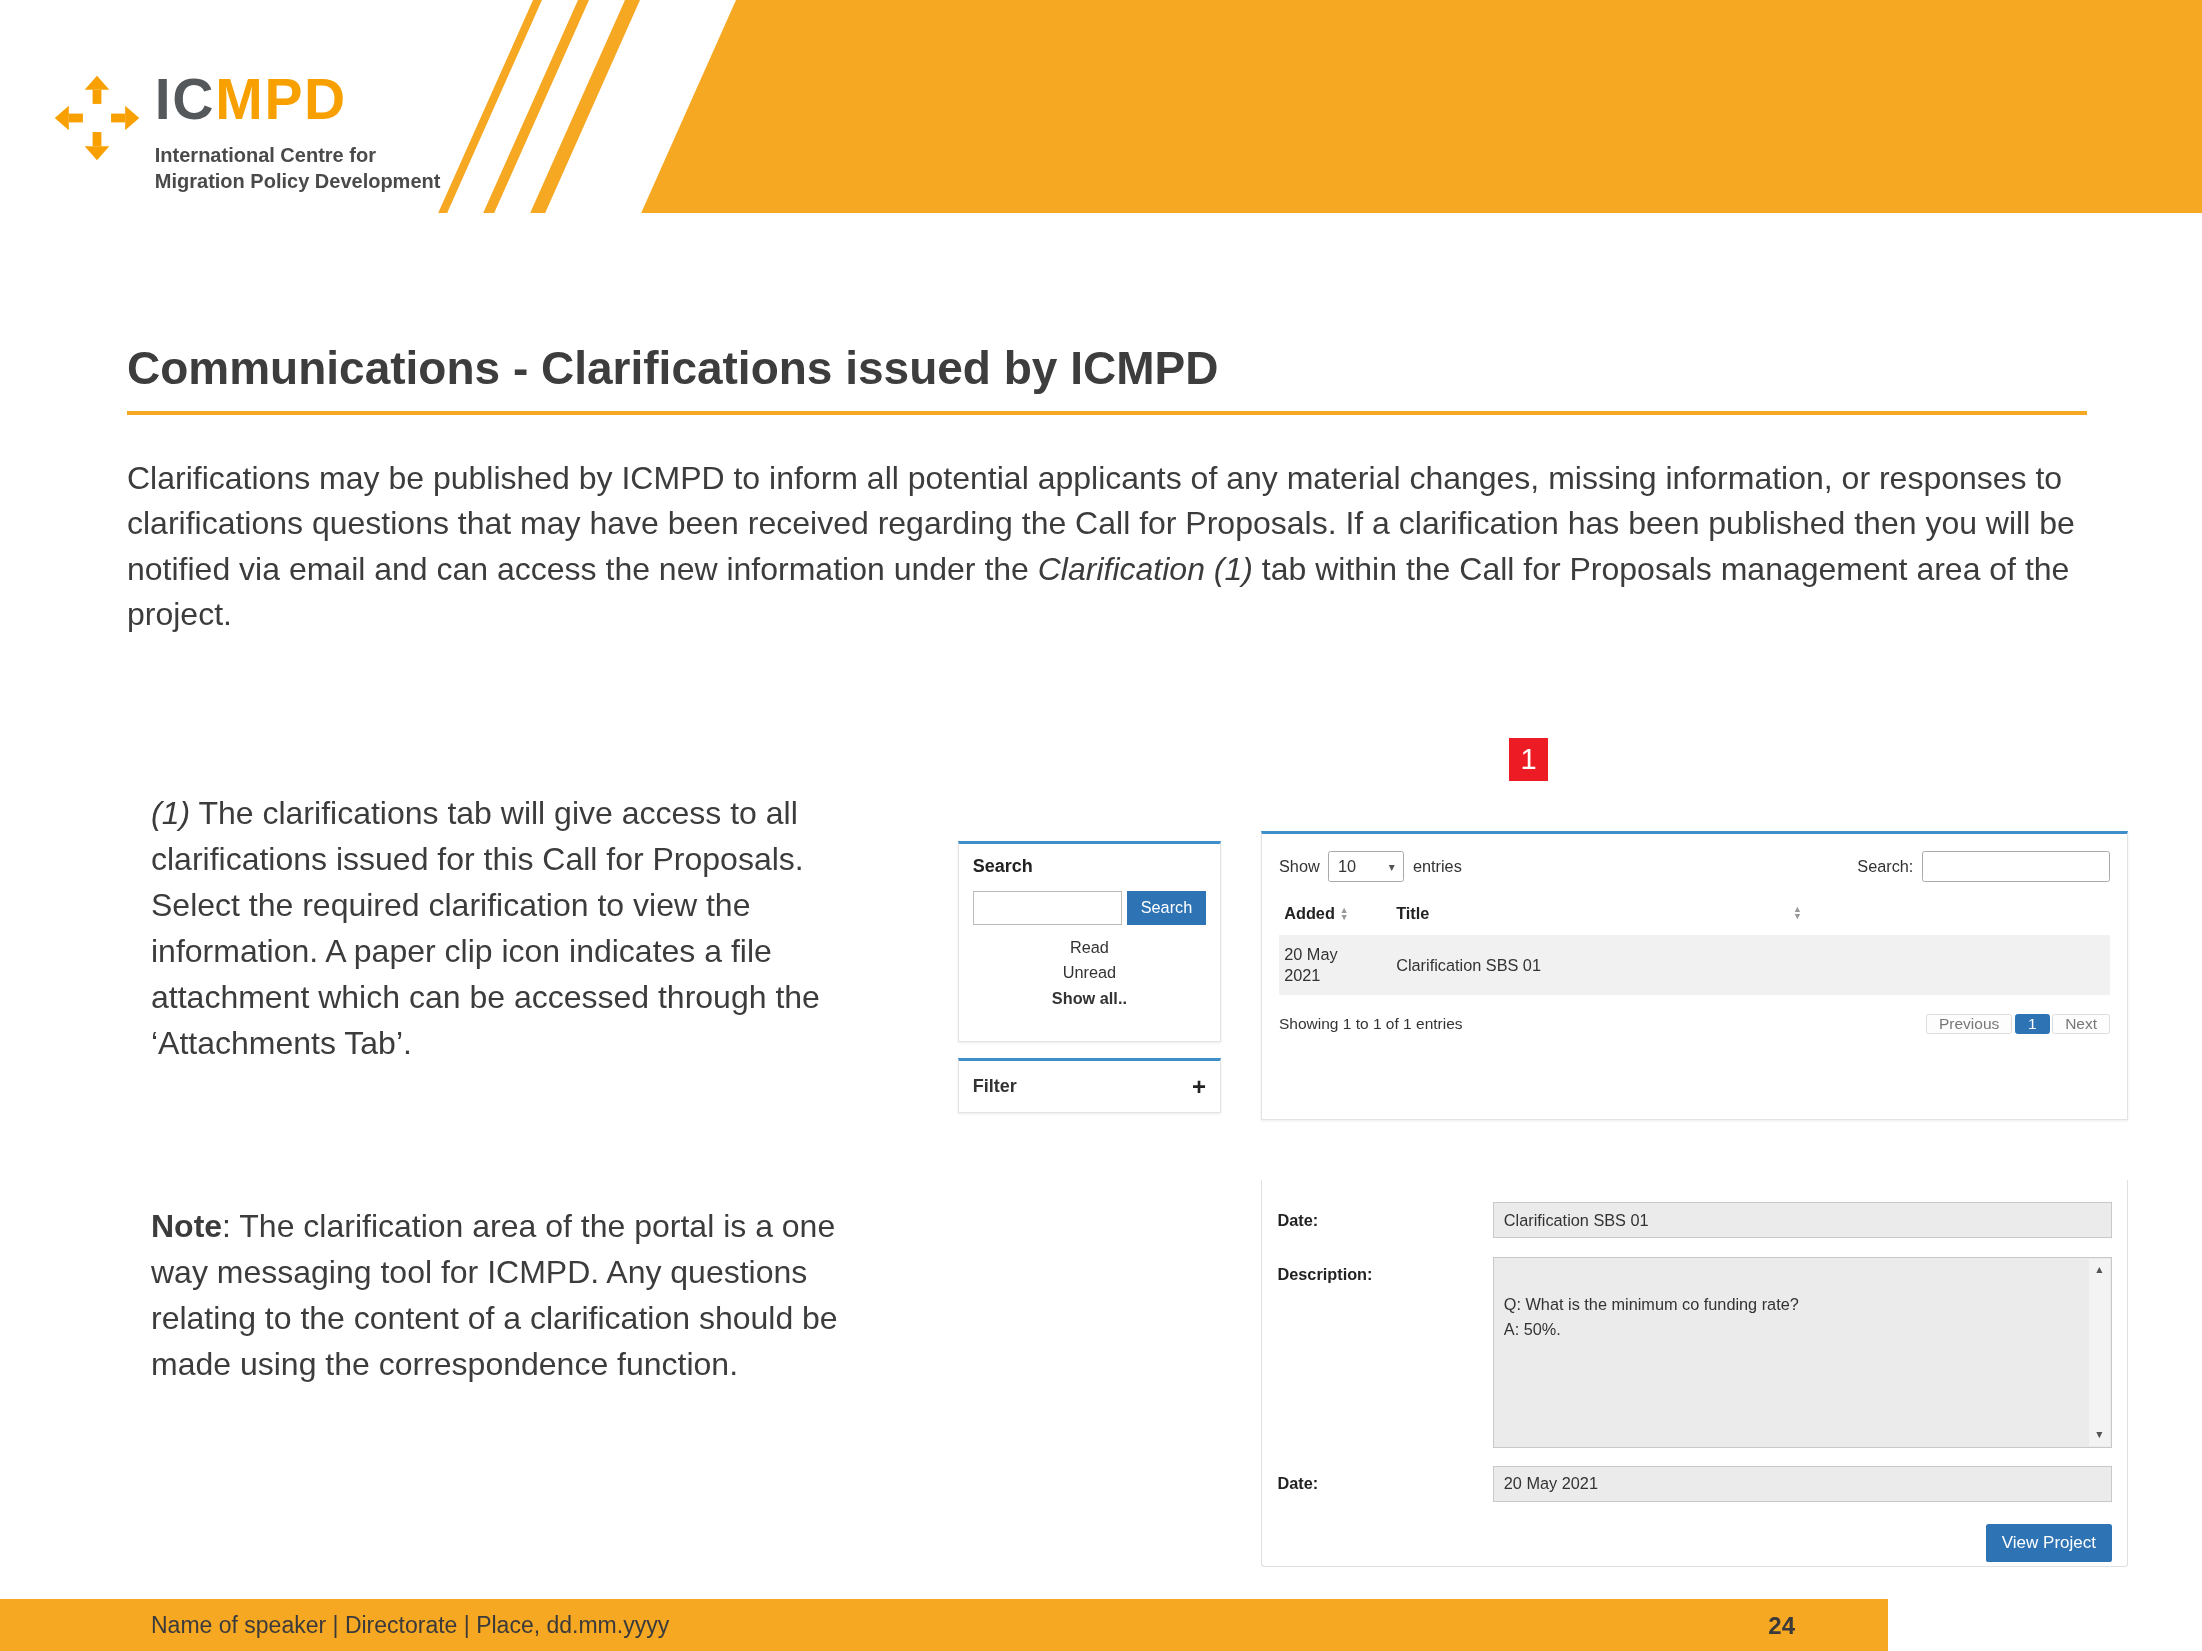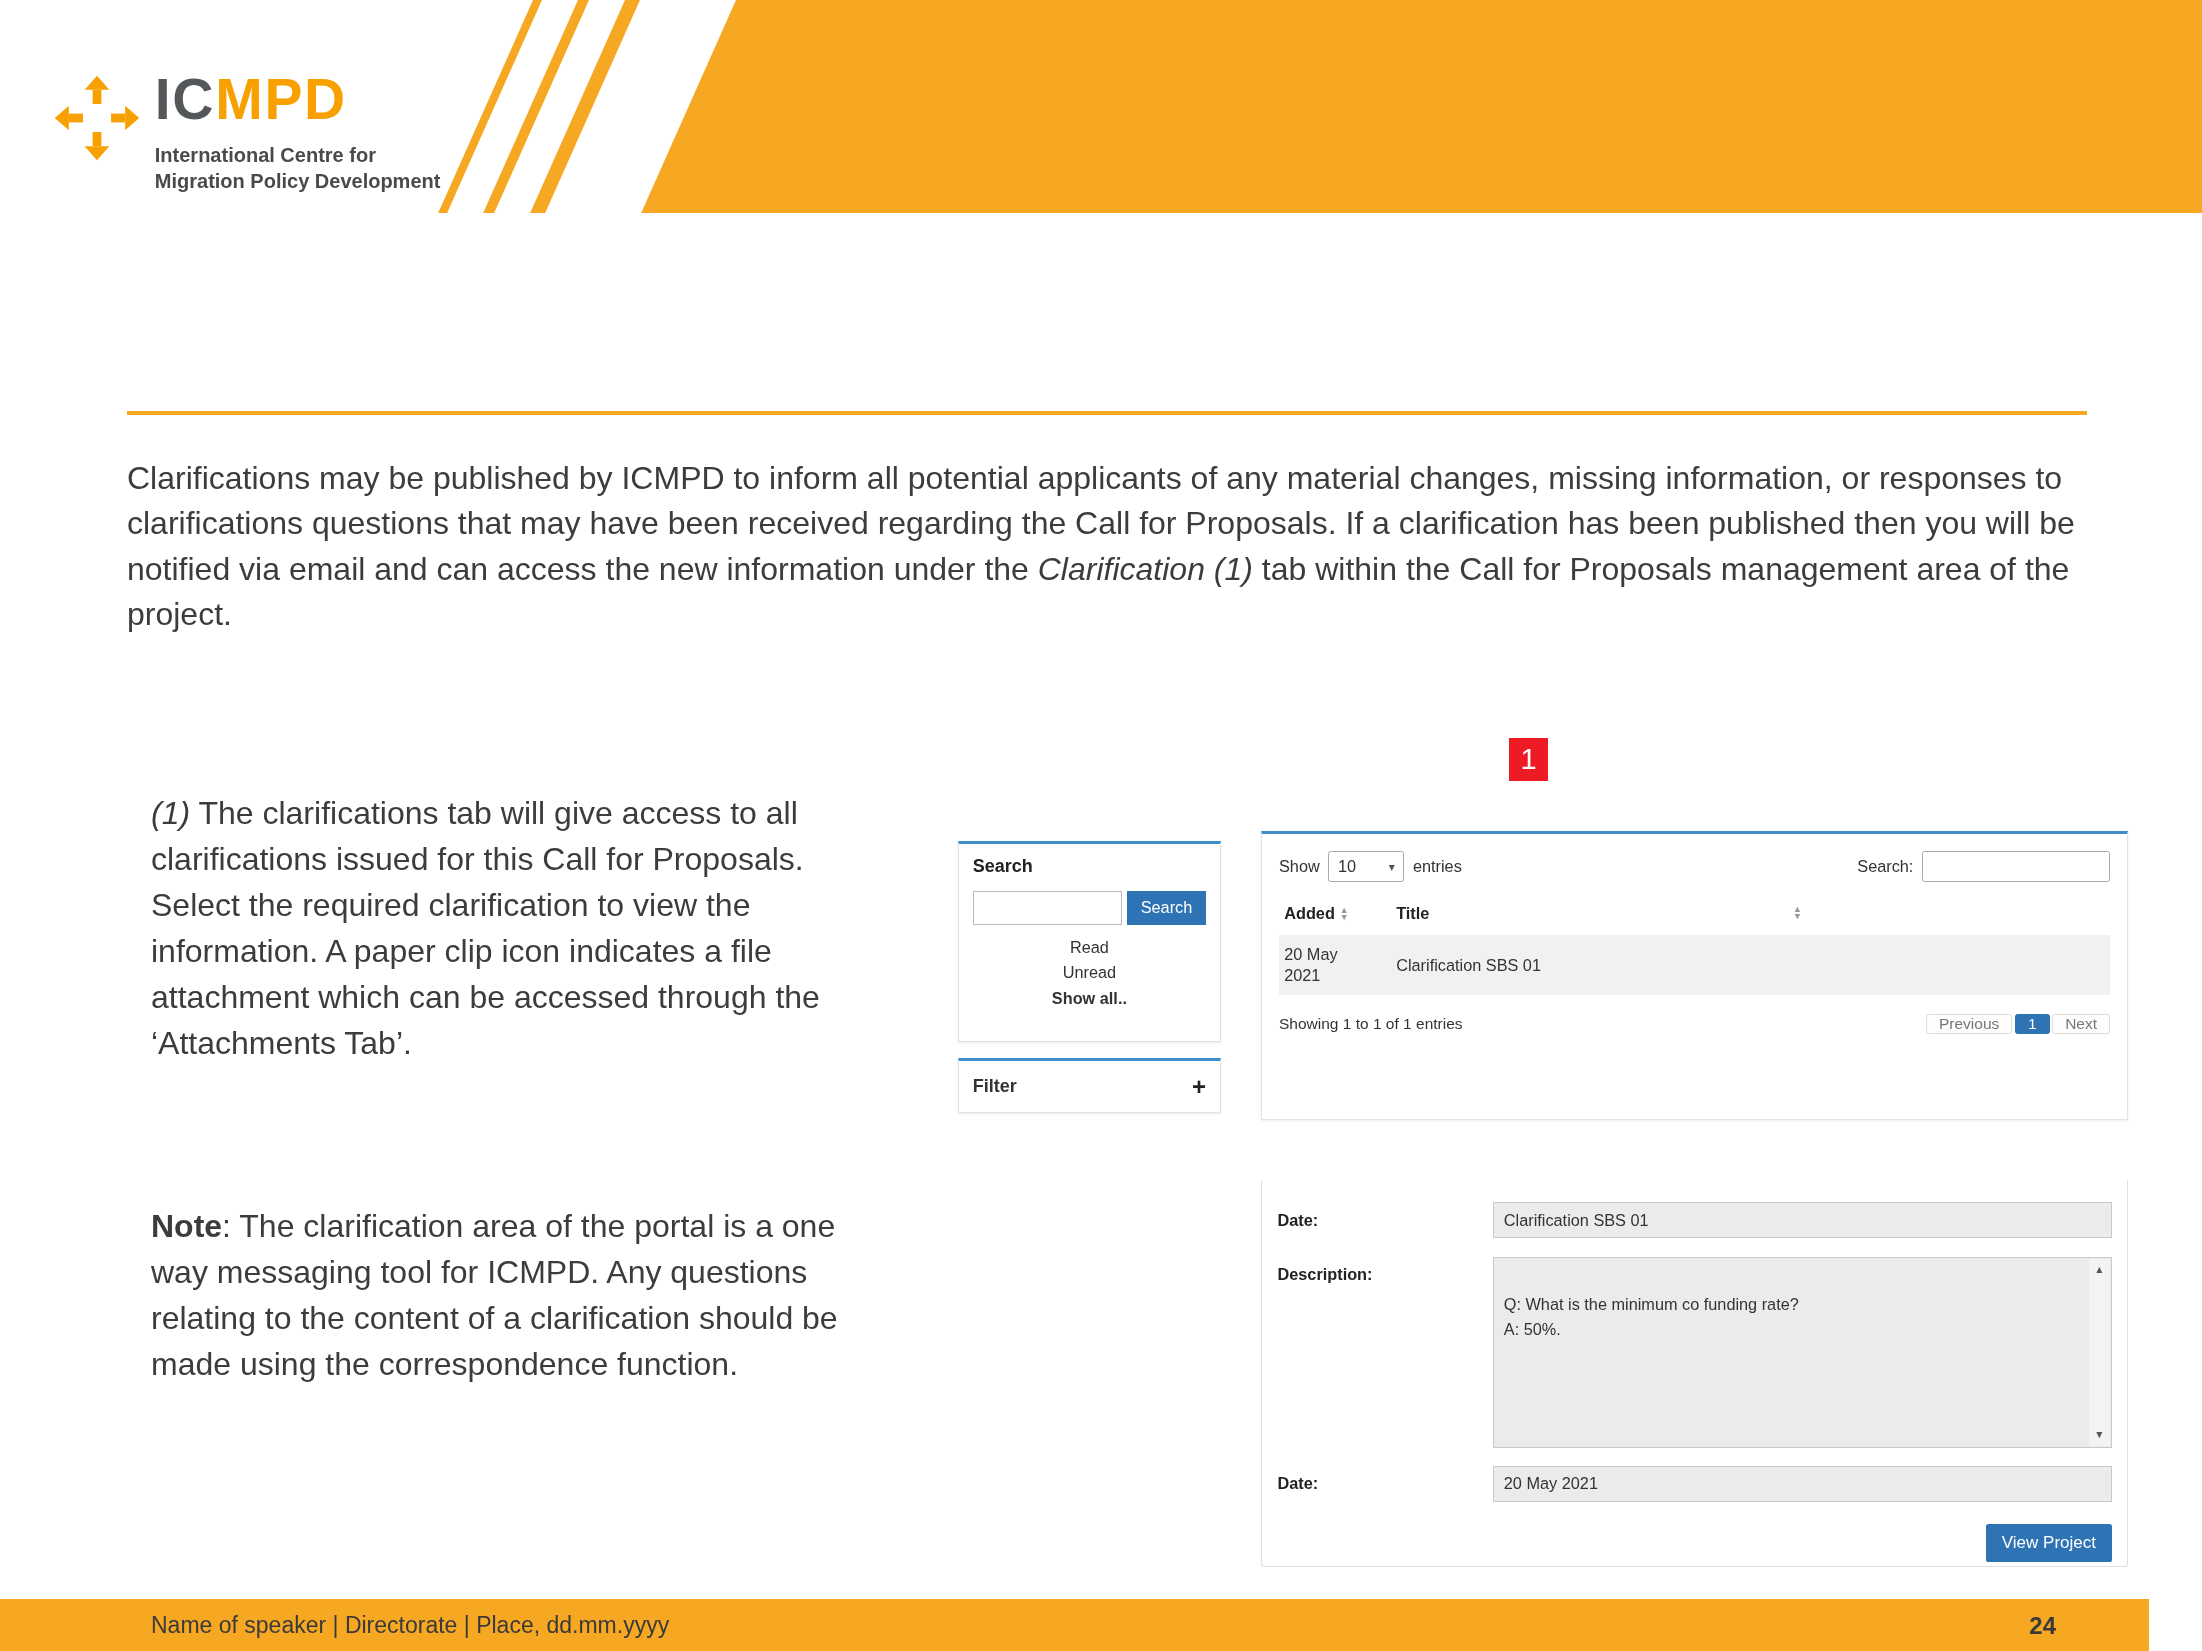--- a/index.html
+++ b/index.html
@@ -86,21 +86,21 @@
   .ffield { height:36px; width:100%; background:#ebebeb; border:0.9px solid #c9c9c9; font-size:16.3px; padding:0 10.3px; color:#333; }
   .fdesc { position:relative; height:191px; background:#ebebeb; border:0.9px solid #c9c9c9; font-size:16.3px;
            padding:10.3px 34px 10.3px 10.3px; white-space:pre-line; line-height:1.5; }
   .scrollbar { position:absolute; right:0.9px; top:0.9px; bottom:0.9px; width:20.6px; background:#f3f3f3;
                display:flex; flex-direction:column; justify-content:space-between; align-items:center;
                padding:3.4px 0; color:#555; font-size:10.3px; }
   .btn-row { grid-column:2; display:flex; justify-content:flex-end; margin-top:3.4px; }
   .view-btn { height:38px; padding:0 15.5px; border-radius:2.6px; font-size:17px; }
 
   
-  .footer { position:absolute; left:0; top:1599px; width:2149px; height:53px; background:#F7A823;
+  .footer { position:absolute; left:0; top:1599px; width:1888px; height:53px; background:#F7A823;
             display:flex; align-items:center; justify-content:space-between; padding:0 93px 0 151px;
             color:#3a3a3a; font-size:23px; }
   .page-num { font-weight:bold; font-size:24px; }
 </style>
 </head>
 <body>
 
 <div class="slide">
 
   <div class="banner">
@@ -125,20 +125,21 @@
     </svg>
     <div>
       <div class="brand"><span class="brand-ic">IC</span><span class="brand-mpd">MPD</span></div>
       <div class="logo-sub">
         <div>International Centre for</div>
         <div>Migration Policy Development</div>
       </div>
     </div>
   </div>
 
+  <div class="title">Communications - Clarifications issued by ICMPD</div>
   <div class="title-rule"></div>
 
   <p class="intro"><span>Clarifications may be published by ICMPD to inform all potential applicants of any material changes, missing information, or responses to clarifications questions that may have been received regarding the Call for Proposals. If a clarification has been published then you will be notified via email and can access the new information under the </span><i>Clarification (1)</i><span> tab within the Call for Proposals management area of the project.</span></p>
 
   <p class="callout"><i>(1)</i><span> The clarifications tab will give access to all clarifications issued for this Call for Proposals. Select the required clarification to view the information. A paper clip icon indicates a file attachment which can be accessed through the ‘Attachments Tab’.</span></p>
 
   <p class="note"><b>Note</b><span>: The clarification area of the portal is a one way messaging tool for ICMPD. Any questions relating to the content of a clarification should be made using the correspondence function.</span></p>
 
   <div class="portal">
 

